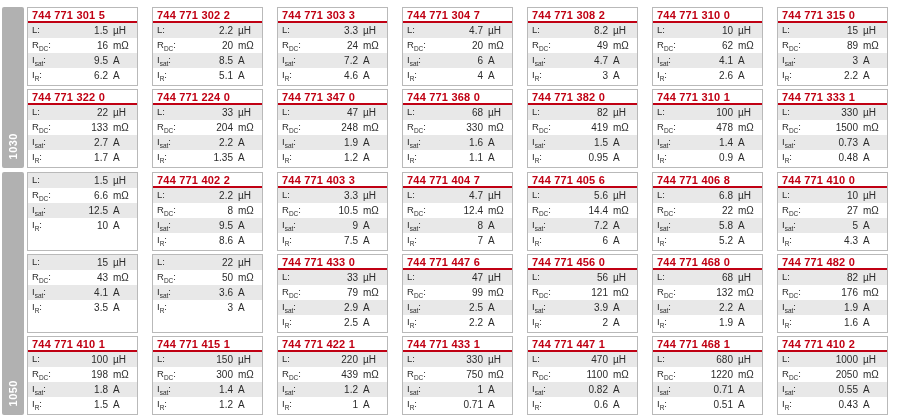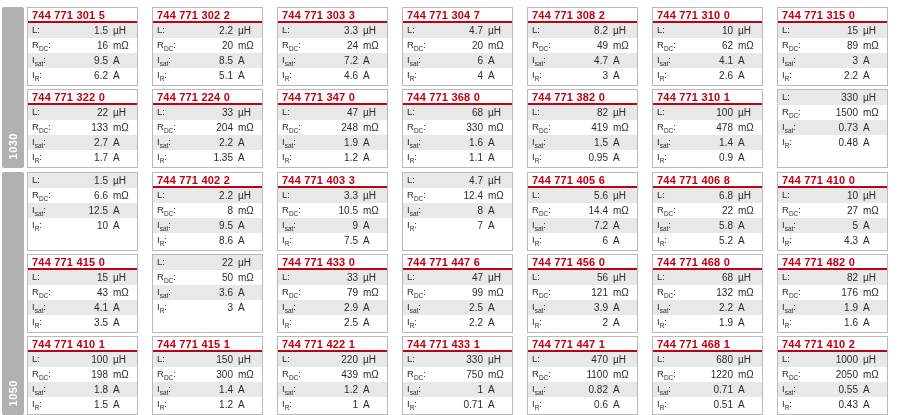--- a/index.html
+++ b/index.html
@@ -348,20 +348,21 @@
               <span class="spec-value">1.4</span>
               <span class="spec-unit">A</span>
             </div>
             <div class="spec-row">
               <span class="spec-label"><span>I</span><sub>R</sub><span>:</span></span>
               <span class="spec-value">0.9</span>
               <span class="spec-unit">A</span>
             </div>
           </div>
           <div class="card">
+            <div class="card-header">744 771 333 1</div>
             <div class="spec-row alt">
               <span class="spec-label"><span>L</span><sub></sub><span>:</span></span>
               <span class="spec-value">330</span>
               <span class="spec-unit">µH</span>
             </div>
             <div class="spec-row">
               <span class="spec-label"><span>R</span><sub>DC</sub><span>:</span></span>
               <span class="spec-value">1500</span>
               <span class="spec-unit">mΩ</span>
             </div>
@@ -445,20 +446,21 @@
               <span class="spec-value">9</span>
               <span class="spec-unit">A</span>
             </div>
             <div class="spec-row">
               <span class="spec-label"><span>I</span><sub>R</sub><span>:</span></span>
               <span class="spec-value">7.5</span>
               <span class="spec-unit">A</span>
             </div>
           </div>
           <div class="card">
+            <div class="card-header">744 771 404 7</div>
             <div class="spec-row alt">
               <span class="spec-label"><span>L</span><sub></sub><span>:</span></span>
               <span class="spec-value">4.7</span>
               <span class="spec-unit">µH</span>
             </div>
             <div class="spec-row">
               <span class="spec-label"><span>R</span><sub>DC</sub><span>:</span></span>
               <span class="spec-value">12.4</span>
               <span class="spec-unit">mΩ</span>
             </div>
@@ -536,21 +538,20 @@
               <span class="spec-value">5</span>
               <span class="spec-unit">A</span>
             </div>
             <div class="spec-row">
               <span class="spec-label"><span>I</span><sub>R</sub><span>:</span></span>
               <span class="spec-value">4.3</span>
               <span class="spec-unit">A</span>
             </div>
           </div>
           <div class="card">
-            <div class="card-header">744 771 415 0</div>
             <div class="spec-row alt">
               <span class="spec-label"><span>L</span><sub></sub><span>:</span></span>
               <span class="spec-value">15</span>
               <span class="spec-unit">µH</span>
             </div>
             <div class="spec-row">
               <span class="spec-label"><span>R</span><sub>DC</sub><span>:</span></span>
               <span class="spec-value">43</span>
               <span class="spec-unit">mΩ</span>
             </div>

